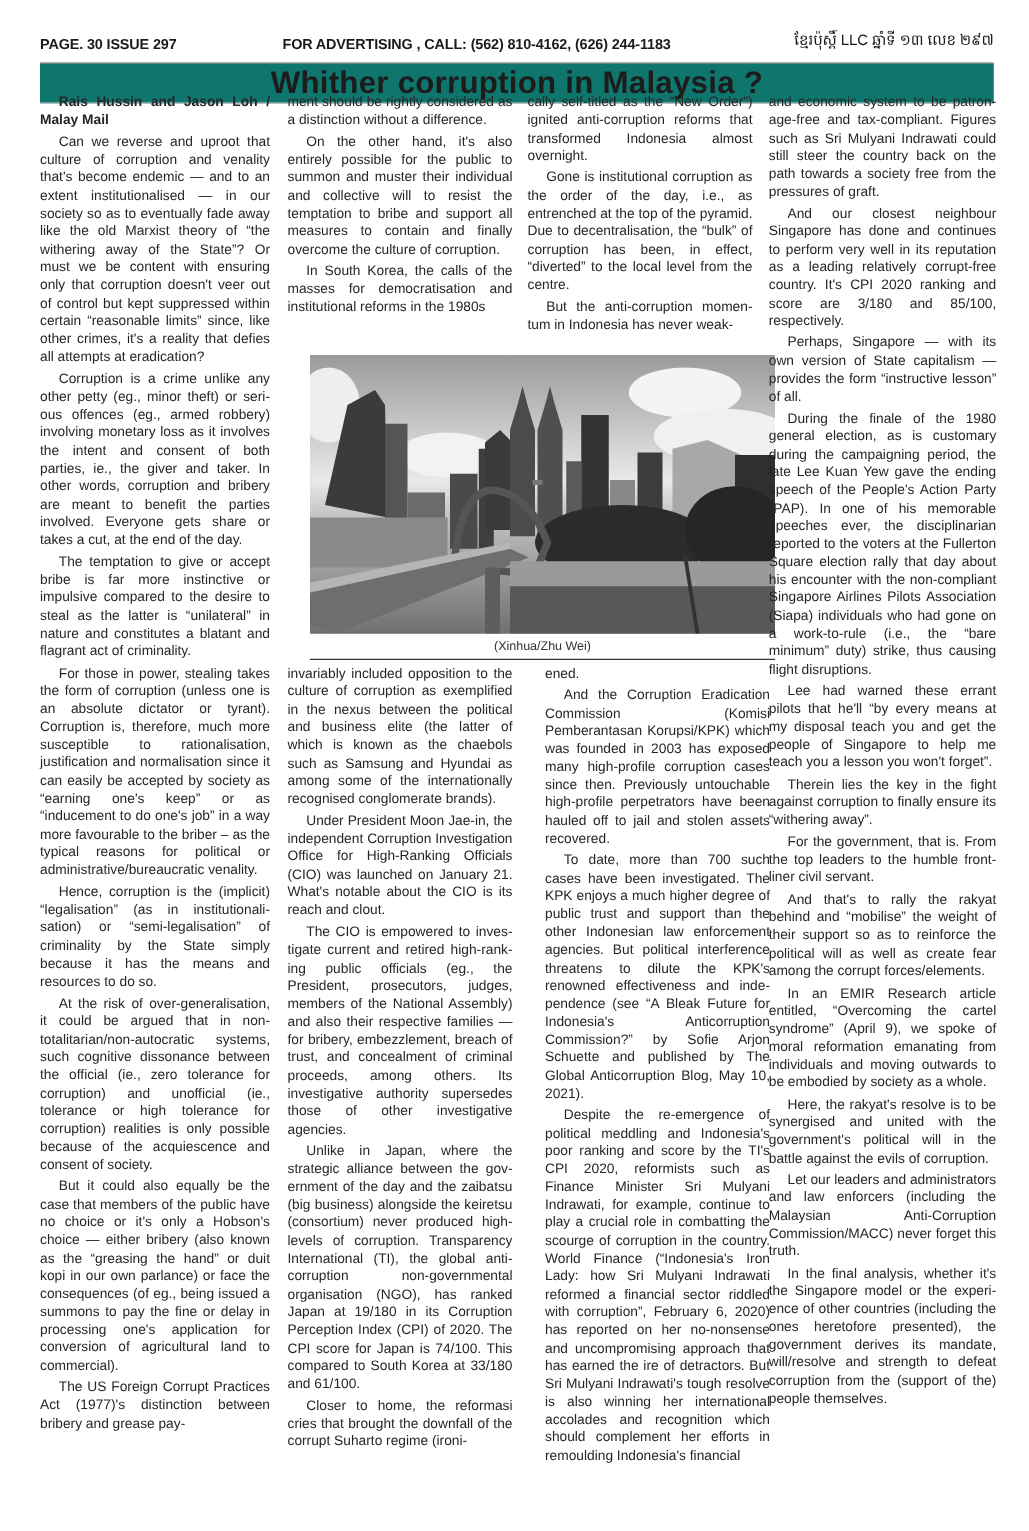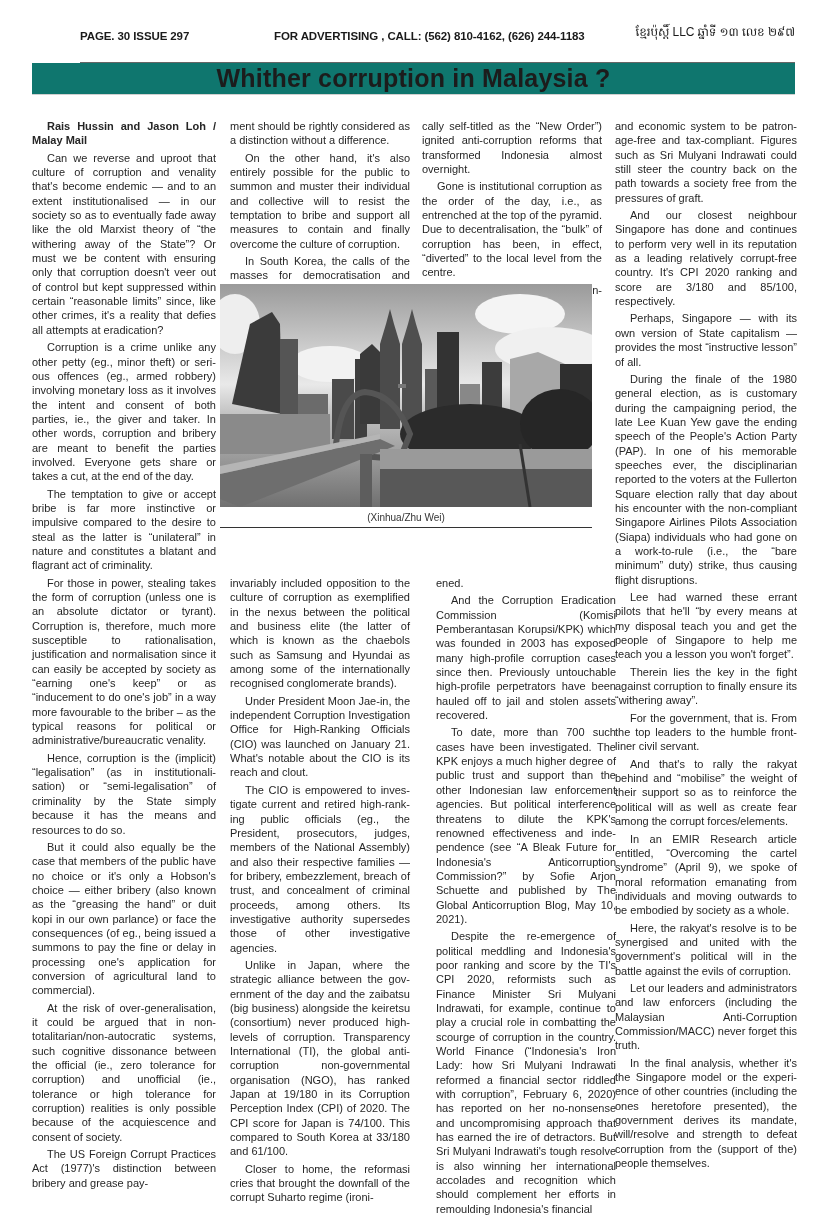--- a/index.html
+++ b/index.html
@@ -1,36 +1,36 @@
 <!DOCTYPE html>
 <html><head>
   <meta charset="utf-8">
   <style>
     html, body { margin: 0; padding: 0; background: #ffffff; }
     body { width: 823px; height: 1225px; position: relative; overflow: hidden; font-family: "Liberation Sans", sans-serif; color: #222; }
     .page { position: absolute; left: 32px; top: 20px; width: 763px; }
-    .topbar { display: flex; align-items: flex-end; justify-content: space-between; height: 22px; font-family: "Liberation Sans", sans-serif; font-weight: bold; font-size: 11.5px; color: #1a1a1a; border-bottom: 1px solid #666; padding-bottom: 20px; letter-spacing: -0.1px; margin-left: 48px; }
+    .topbar { display: flex; align-items: flex-end; justify-content: space-between; height: 22px; font-family: "Liberation Sans", sans-serif; font-weight: bold; font-size: 11.5px; color: #1a1a1a; border-bottom: 1px solid #666; padding-bottom: 8px; letter-spacing: -0.1px; }
     .topbar .pg { width: 170px; }
     .topbar .ad { flex: 1; padding-left: 24px; }
     .topbar .kh { font-weight: normal; font-size: 12px; text-align: right; white-space: nowrap; }
     .titlebar { background: #0f766e; height: 31px; display: flex; align-items: center; justify-content: center; border-bottom: 1px solid #cfcfcf; }
     .titlebar h1 { margin: 0; font-size: 25px; font-weight: bold; color: #1c1c1c; letter-spacing: 0.2px; }
     .body { position: absolute; top: 55px; left: 0; width: 763px; height: 1135px; }
-    .col { position: absolute; font-size: 11px; line-height: 14.35px; color: #262626; text-align: justify; hyphens: manual; margin-top: 44px; }
+    .col { position: absolute; font-size: 11px; line-height: 14.35px; color: #262626; text-align: justify; hyphens: manual; }
     .col p { margin: 0; text-indent: 15px; }
     .col p + p { margin-top: 3px; }
     .col p.first-cont { text-indent: 0; }
     .byline { font-weight: bold; text-indent: 15px; }
     #c1 { left: 0; top: 0; width: 184px; }
     #c2a { left: 198px; top: 0; width: 180px; }
     #c3a { left: 390px; top: 0; width: 180px; }
     #c2b { left: 198px; top: 457px; width: 180px; }
     #c3b { left: 404px; top: 457px; width: 180px; }
     #c4 { left: 583px; top: 0; width: 182px; }
-    .figure { position: absolute; left: 188px; top: 209px; width: 372px; height: 244px; }
+    .figure { position: absolute; left: 216px; top: 209px; width: 372px; height: 244px; }
     .photo { width: 372px; height: 223px; position: relative; overflow: hidden; background: linear-gradient(180deg, #9a9a9a 0%, #cfcfcf 30%, #e9e9e9 45%, #bdbdbd 60%, #707070 100%); }
     .photo svg { position: absolute; left: 0; top: 0; }
     .caption { text-align: center; font-size: 10px; color: #333; margin-top: 5px; }
     .rule { height: 1px; background: #333; margin-top: 4px; }
   </style>
 </head>
 <body>
 
 <div class="page">
   <div class="topbar">
@@ -43,22 +43,22 @@
   </div>
 
   <div class="body">
     <div class="col" id="c1">
       <p class="byline">Rais Hussin and Jason Loh / Malay Mail</p>
       <p>Can we reverse and uproot that culture of corruption and venality that's become endemic — and to an extent institutionalised — in our society so as to eventually fade away like the old Marxist theory of “the withering away of the State”? Or must we be content with ensur­ing only that corruption doesn't veer out of control but kept sup­pressed within certain “reasonable limits” since, like other crimes, it's a reality that defies all attempts at eradication?</p>
       <p>Corruption is a crime unlike any other petty (eg., minor theft) or seri­ous offences (eg., armed robbery) involving monetary loss as it involves the intent and consent of both parties, ie., the giver and taker. In other words, corruption and bribery are meant to benefit the parties involved. Everyone gets share or takes a cut, at the end of the day.</p>
       <p>The temptation to give or accept bribe is far more instinctive or impulsive compared to the desire to steal as the latter is “unilateral” in nature and constitutes a blatant and flagrant act of criminality.</p>
       <p>For those in power, stealing takes the form of corruption (unless one is an absolute dictator or tyrant). Corruption is, therefore, much more susceptible to rationali­sation, justification and normalisa­tion since it can easily be accepted by society as “earning one's keep” or as “inducement to do one's job” in a way more favourable to the briber – as the typical reasons for political or administrative/bureau­cratic venality.</p>
       <p>Hence, corruption is the (implic­it) “legalisation” (as in institutionali­sation) or “semi-legalisation” of criminality by the State simply because it has the means and resources to do so.</p>
+      <p>At the risk of over-generalisa­tion, it could be argued that in non-totalitarian/non-autocratic systems, such cognitive dissonance between the official (ie., zero toler­ance for corruption) and unofficial (ie., tolerance or high tolerance for corruption) realities is only possible because of the acquiescence and consent of society.</p>
       <p>But it could also equally be the case that members of the public have no choice or it's only a Hobson's choice — either bribery (also known as the “greasing the hand” or duit kopi in our own parl­ance) or face the consequences (of eg., being issued a summons to pay the fine or delay in processing one's application for conversion of agricultural land to commercial).</p>
-      <p>At the risk of over-generalisa­tion, it could be argued that in non-totalitarian/non-autocratic systems, such cognitive dissonance between the official (ie., zero toler­ance for corruption) and unofficial (ie., tolerance or high tolerance for corruption) realities is only possible because of the acquiescence and consent of society.</p>
       <p>The US Foreign Corrupt Practices Act (1977)'s distinction between bribery and grease pay-</p>
     </div>
 
     <div class="col" id="c2a">
       <p class="first-cont">ment should be rightly considered as a distinction without a differ­ence.</p>
       <p>On the other hand, it's also entirely possible for the public to summon and muster their individ­ual and collective will to resist the temptation to bribe and support all measures to contain and finally overcome the culture of corruption.</p>
       <p>In South Korea, the calls of the masses for democratisation and institutional reforms in the 1980s</p>
     </div>
 
     <div class="col" id="c3a">
@@ -116,21 +116,21 @@
     <div class="col" id="c3b">
       <p class="first-cont">ened.</p>
       <p>And the Corruption Eradication Commission (Komisi Pemberantasan Korupsi/KPK) which was founded in 2003 has exposed many high-profile corrup­tion cases since then. Previously untouchable high-profile perpetra­tors have been hauled off to jail and stolen assets recovered.</p>
       <p>To date, more than 700 such cases have been investigated. The KPK enjoys a much higher degree of public trust and support than the other Indonesian law enforcement agencies. But political interference threatens to dilute the KPK's renowned effectiveness and inde­pendence (see “A Bleak Future for Indonesia's Anticorruption Commission?” by Sofie Arjon Schuette and published by The Global Anticorruption Blog, May 10, 2021).</p>
       <p>Despite the re-emergence of political meddling and Indonesia's poor ranking and score by the TI's CPI 2020, reformists such as Finance Minister Sri Mulyani Indrawati, for example, continue to play a crucial role in combatting the scourge of corruption in the coun­try. World Finance (“Indonesia's Iron Lady: how Sri Mulyani Indrawati reformed a financial sec­tor riddled with corruption”, February 6, 2020) has reported on her no-nonsense and uncompro­mising approach that has earned the ire of detractors. But Sri Mulyani Indrawati's tough resolve is also winning her international accolades and recognition which should complement her efforts in remoulding Indonesia's financial</p>
     </div>
 
     <div class="col" id="c4">
       <p class="first-cont">and economic system to be patron­age-free and tax-compliant. Figures such as Sri Mulyani Indrawati could still steer the coun­try back on the path towards a soci­ety free from the pressures of graft.</p>
       <p>And our closest neighbour Singapore has done and continues to perform very well in its reputa­tion as a leading relatively corrupt-free country. It's CPI 2020 ranking and score are 3/180 and 85/100, respectively.</p>
-      <p>Perhaps, Singapore — with its own version of State capitalism — provides the most “instructive les­son” of all.</p>
+      <p>Perhaps, Singapore — with its own version of State capitalism — provides the form “instructive les­son” of all.</p>
       <p>During the finale of the 1980 general election, as is customary during the campaigning period, the late Lee Kuan Yew gave the ending speech of the People's Action Party (PAP). In one of his memorable speeches ever, the disciplinarian reported to the voters at the Fullerton Square election rally that day about his encounter with the non-compliant Singapore Airlines Pilots Association (Siapa) individu­als who had gone on a work-to-rule (i.e., the “bare minimum” duty) strike, thus causing flight disrup­tions.</p>
       <p>Lee had warned these errant pilots that he'll “by every means at my disposal teach you and get the people of Singapore to help me teach you a lesson you won't for­get”.</p>
       <p>Therein lies the key in the fight against corruption to finally ensure its “withering away”.</p>
       <p>For the government, that is. From the top leaders to the humble front-liner civil servant.</p>
       <p>And that's to rally the rakyat behind and “mobilise” the weight of their support so as to reinforce the political will as well as create fear among the corrupt forces/ele­ments.</p>
       <p>In an EMIR Research article entitled, “Overcoming the cartel syndrome” (April 9), we spoke of moral reformation emanating from individuals and moving outwards to be embodied by society as a whole.</p>
       <p>Here, the rakyat's resolve is to be synergised and united with the government's political will in the battle against the evils of corrup­tion.</p>
       <p>Let our leaders and administra­tors and law enforcers (including the Malaysian Anti-Corruption Commission/MACC) never forget this truth.</p>
       <p>In the final analysis, whether it's the Singapore model or the experi­ence of other countries (including the ones heretofore presented), the government derives its mandate, will/resolve and strength to defeat corruption from the (support of the) people themselves.</p>
     </div>

